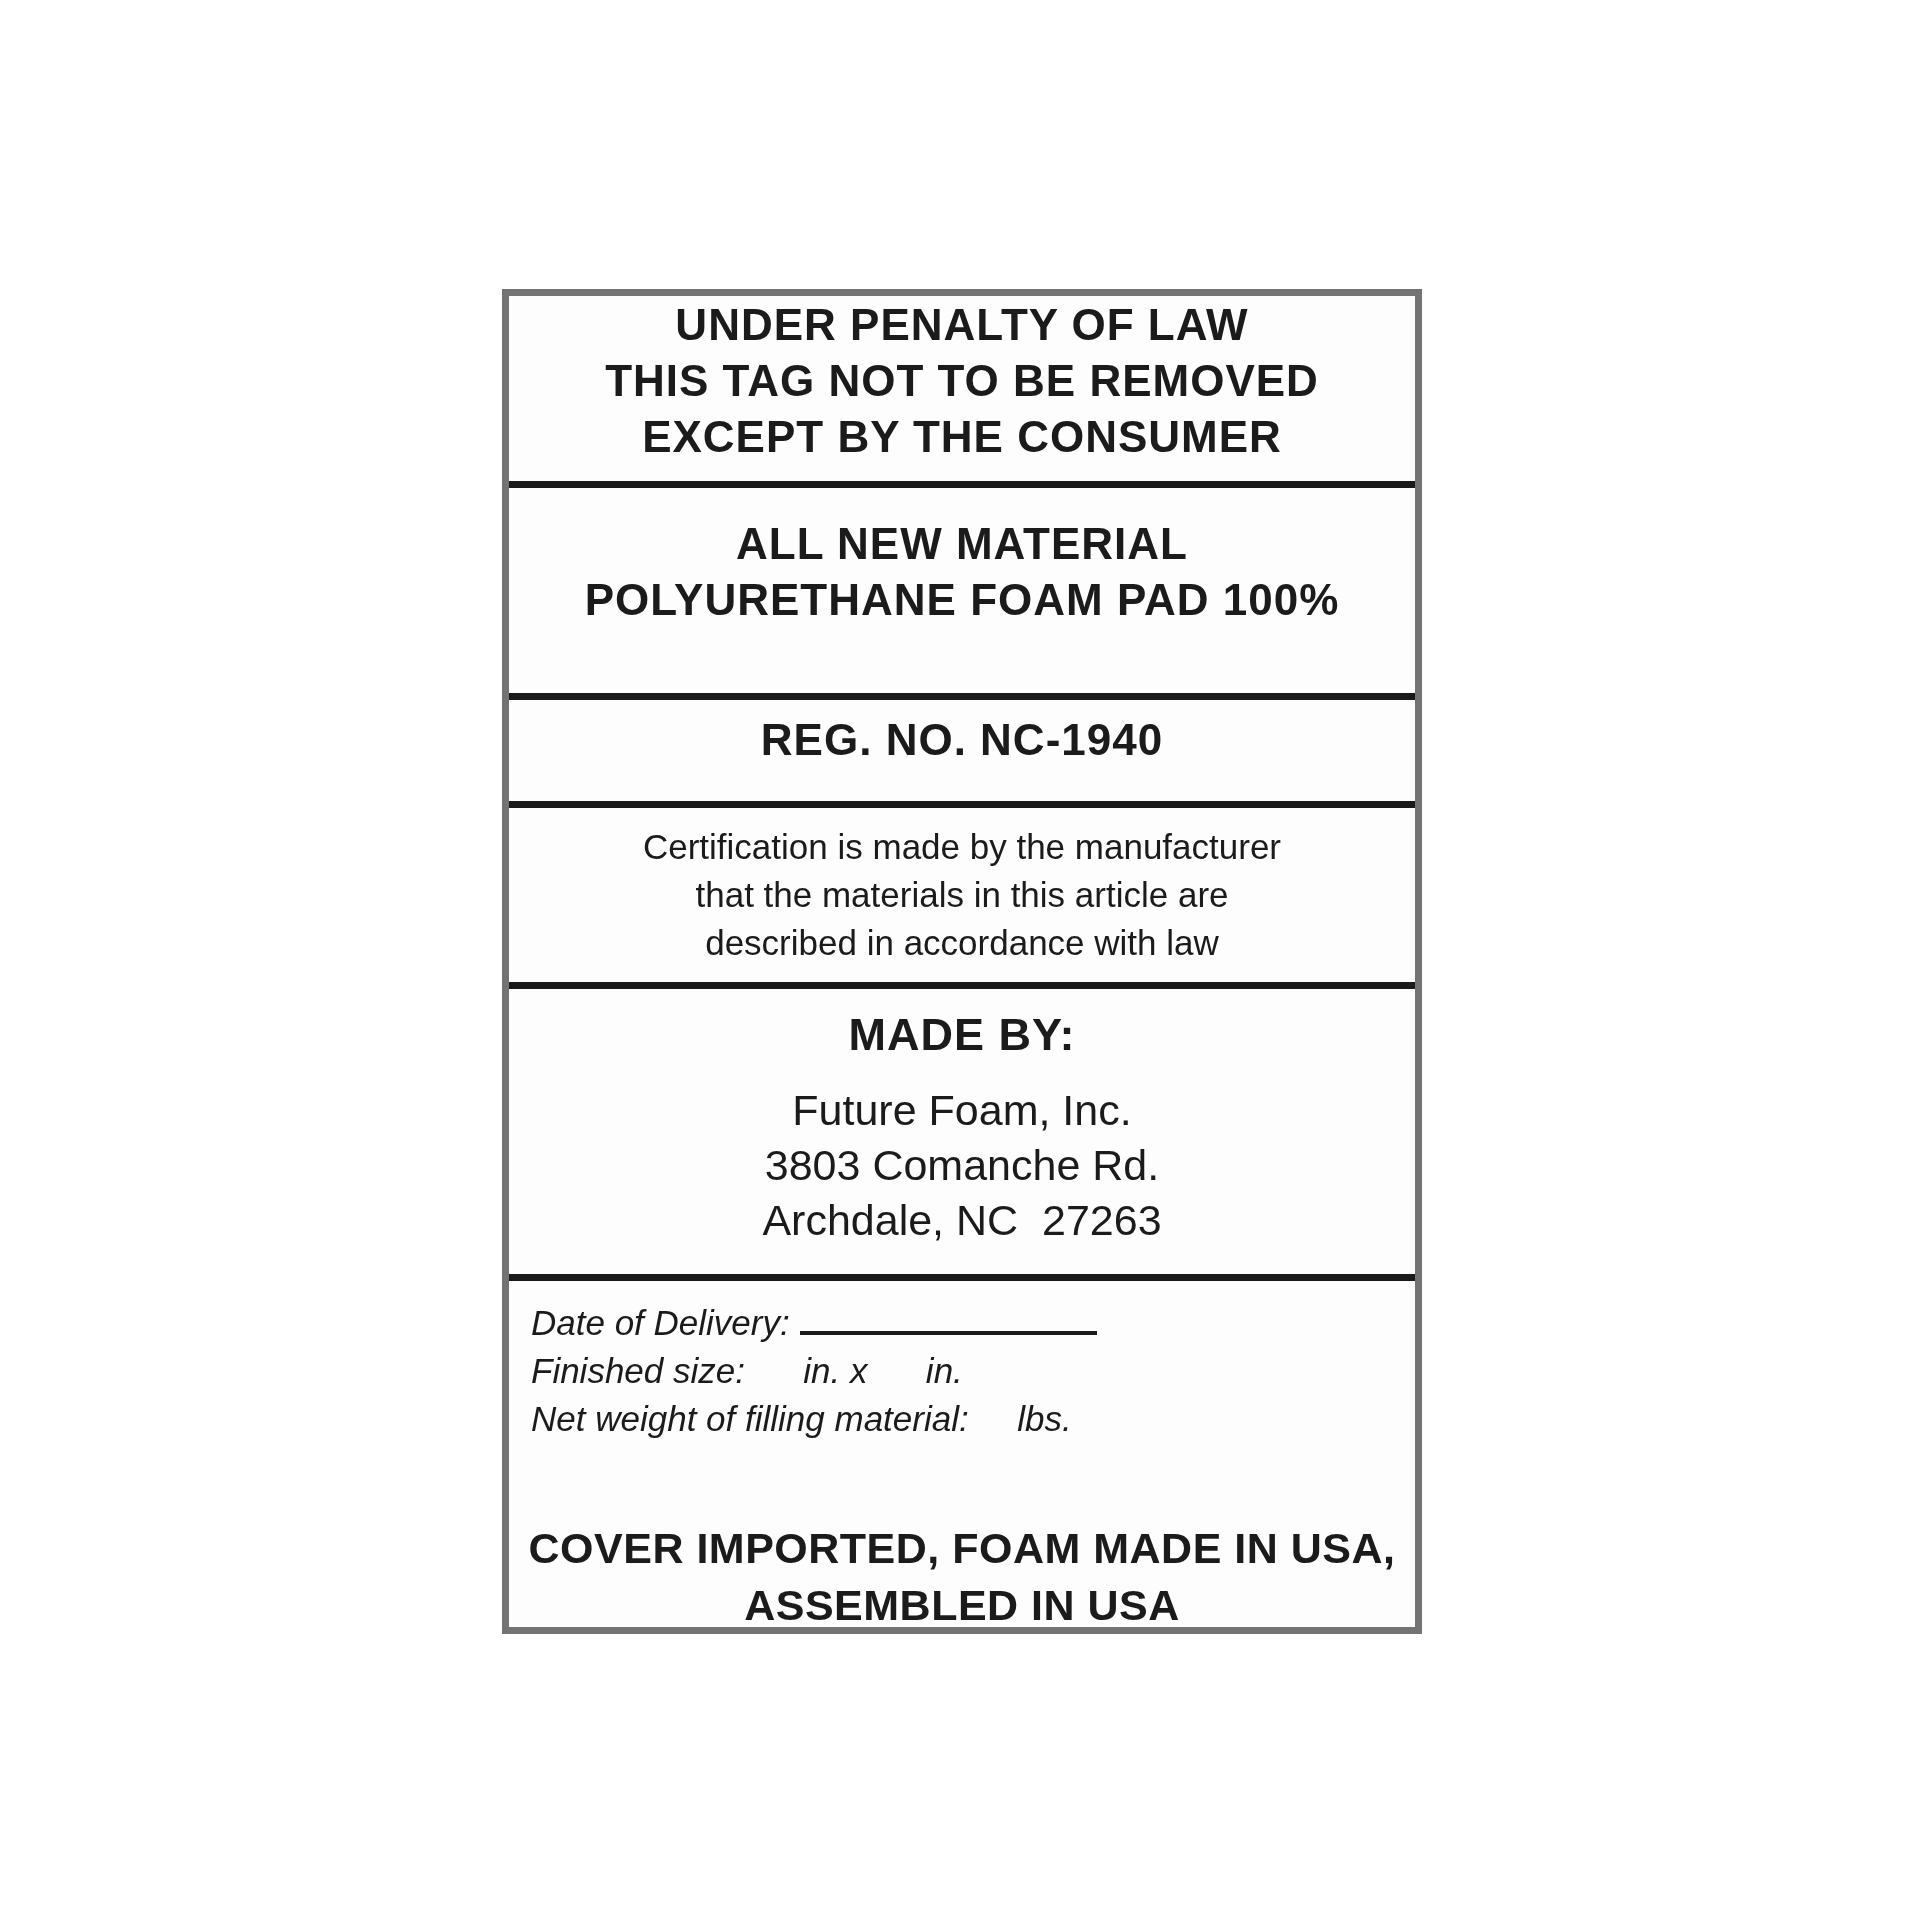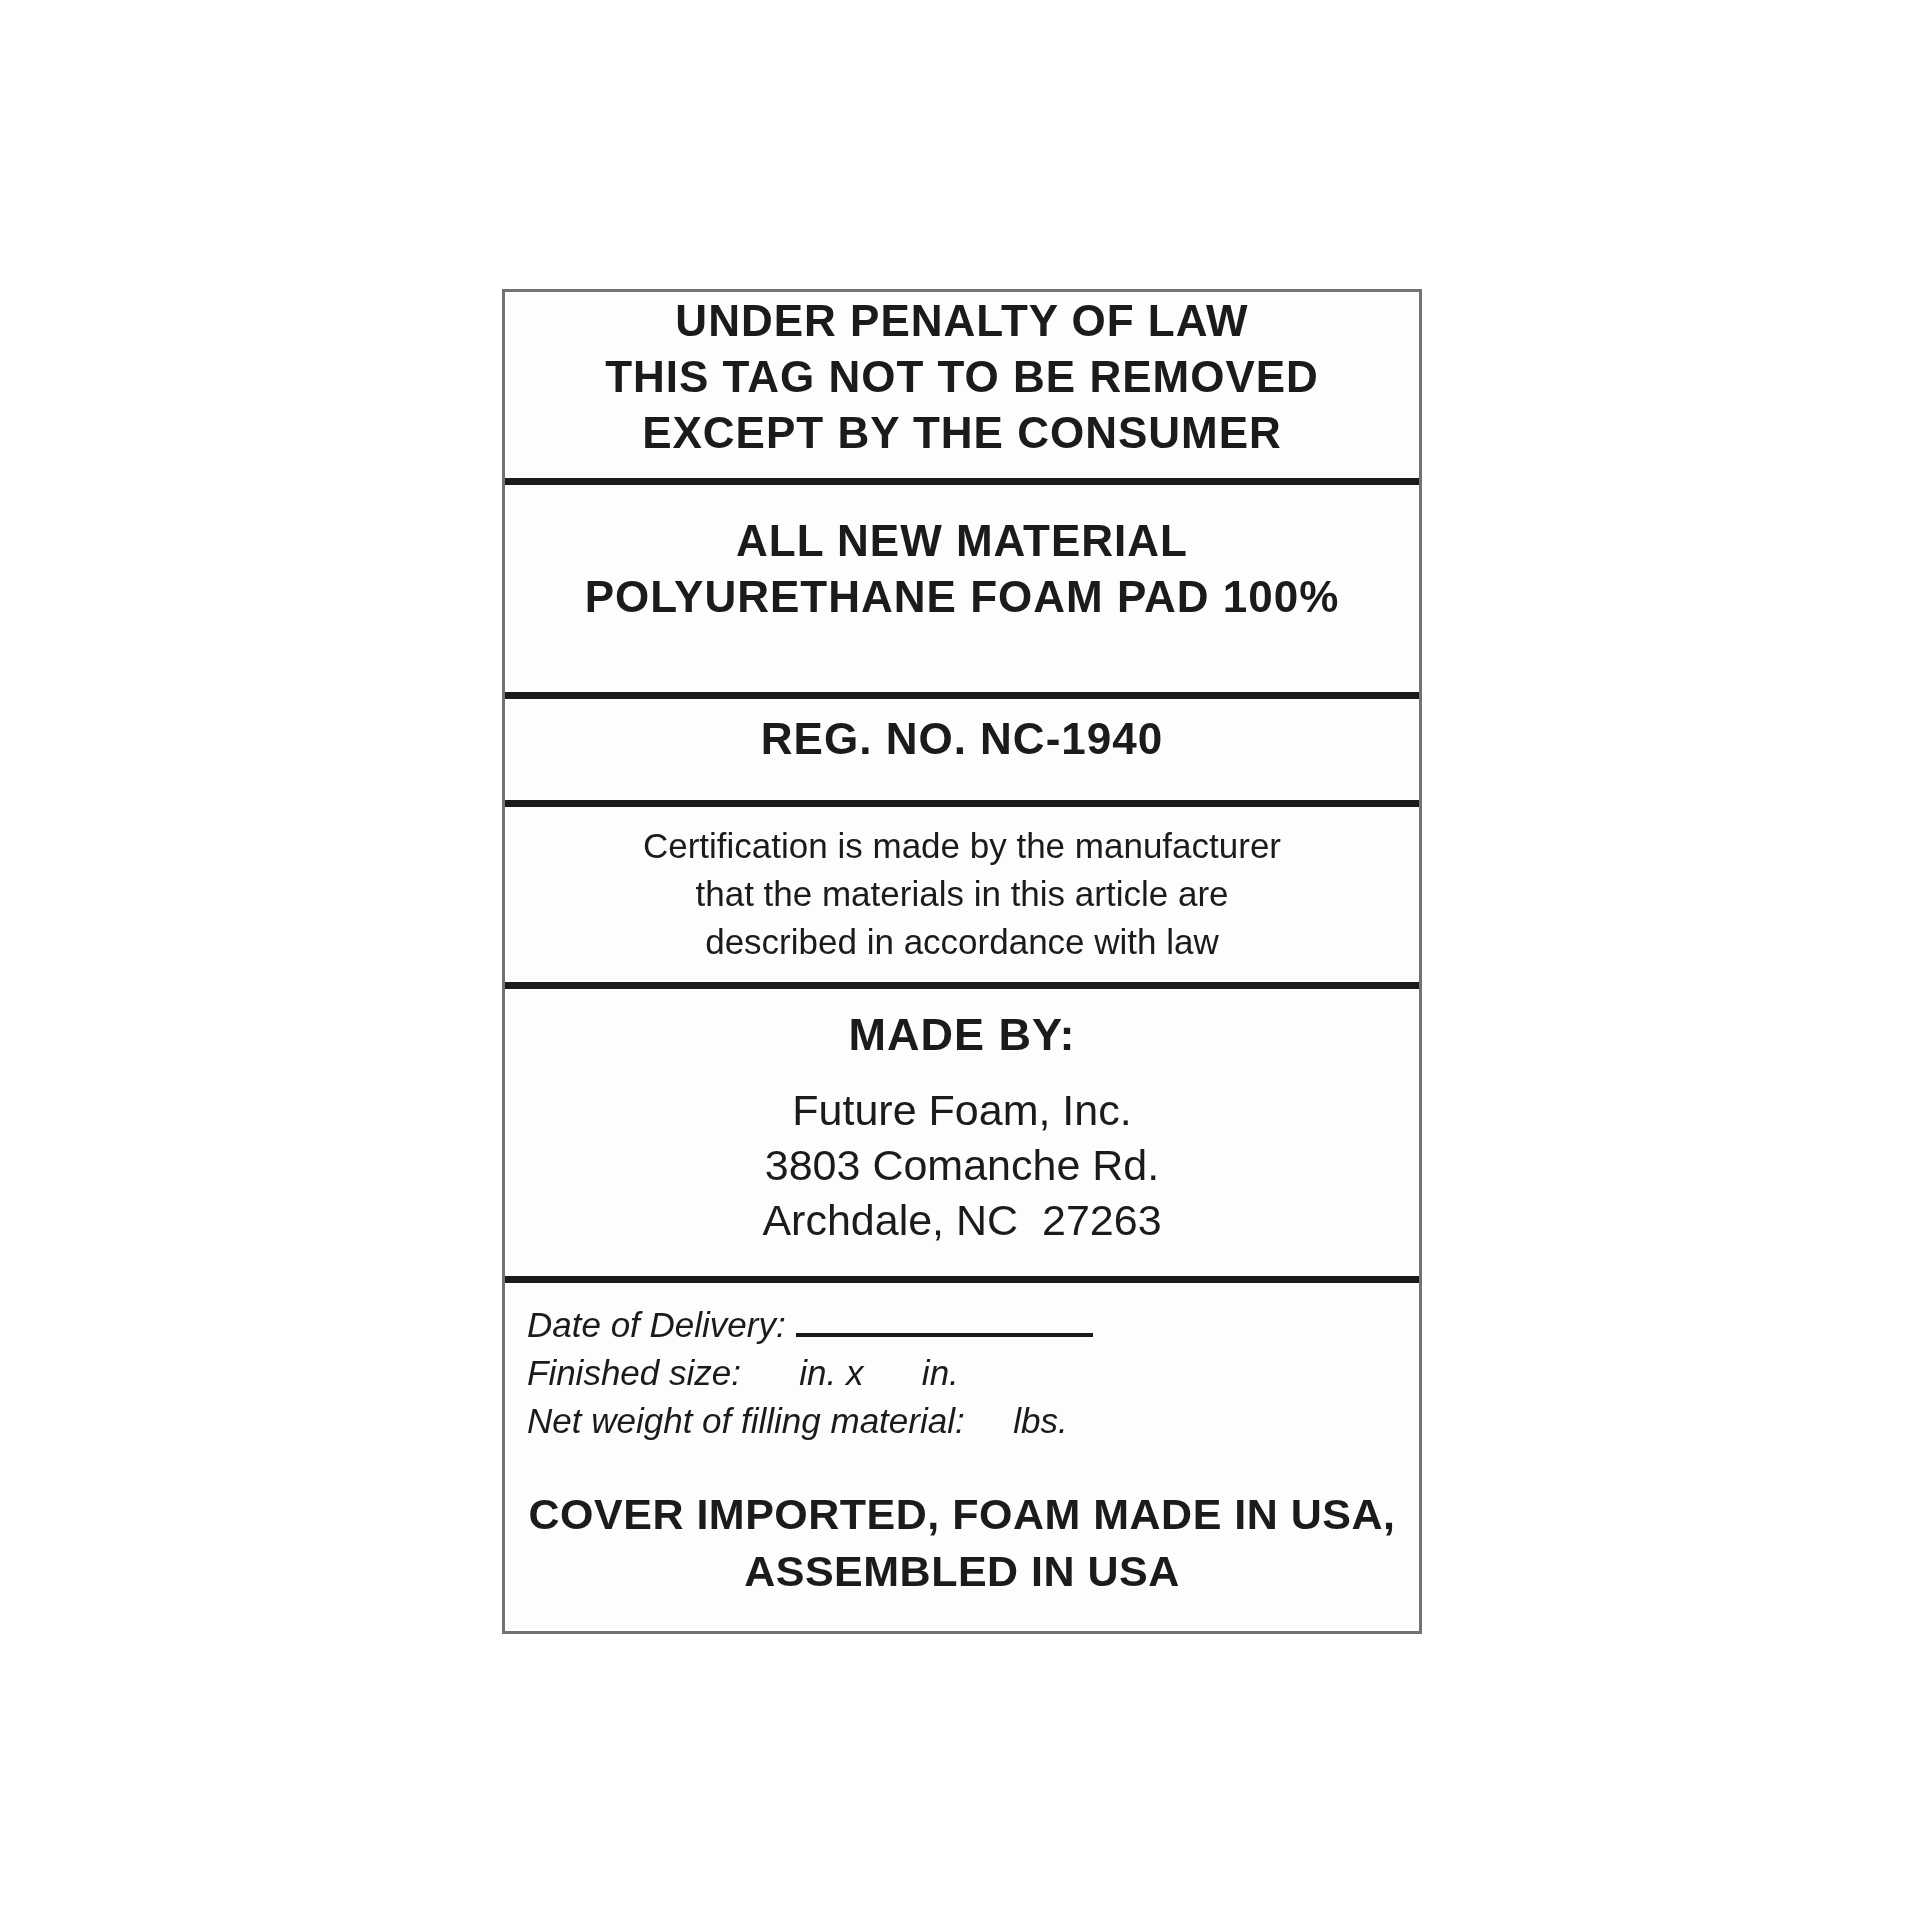--- a/index.html
+++ b/index.html
@@ -13,21 +13,21 @@
     position: relative;
     width: 1927px; height: 1927px;
     background: #ffffff;
     overflow: hidden;
   }
   .law-tag {
     position: absolute;
     left: 502px; top: 289px;
     width: 920px; height: 1345px;
     box-sizing: border-box;
-    border: 3px solid #737373;
+    border: 7px solid #737373;
     background: #fdfdfd;
     display: flex;
     flex-direction: column;
   }
   .sec {
     box-sizing: border-box;
     width: 100%;
     text-align: center;
     overflow: hidden;
   }
@@ -81,21 +81,21 @@
   }
   .date-fill {
     display: inline-block;
     width: 297px;
     height: 30px;
     margin-left: 10px;
     border-bottom: 4px solid #1b1b1b;
     vertical-align: baseline;
   }
   .footer-block {
-    margin-top: 41px;
+    margin-top: 77px;
     text-align: center;
   }
   .footer-line {
     display: block;
     font-weight: bold;
     font-size: 43px;
     line-height: 57px;
     letter-spacing: 0.5px;
     white-space: nowrap;
   }

